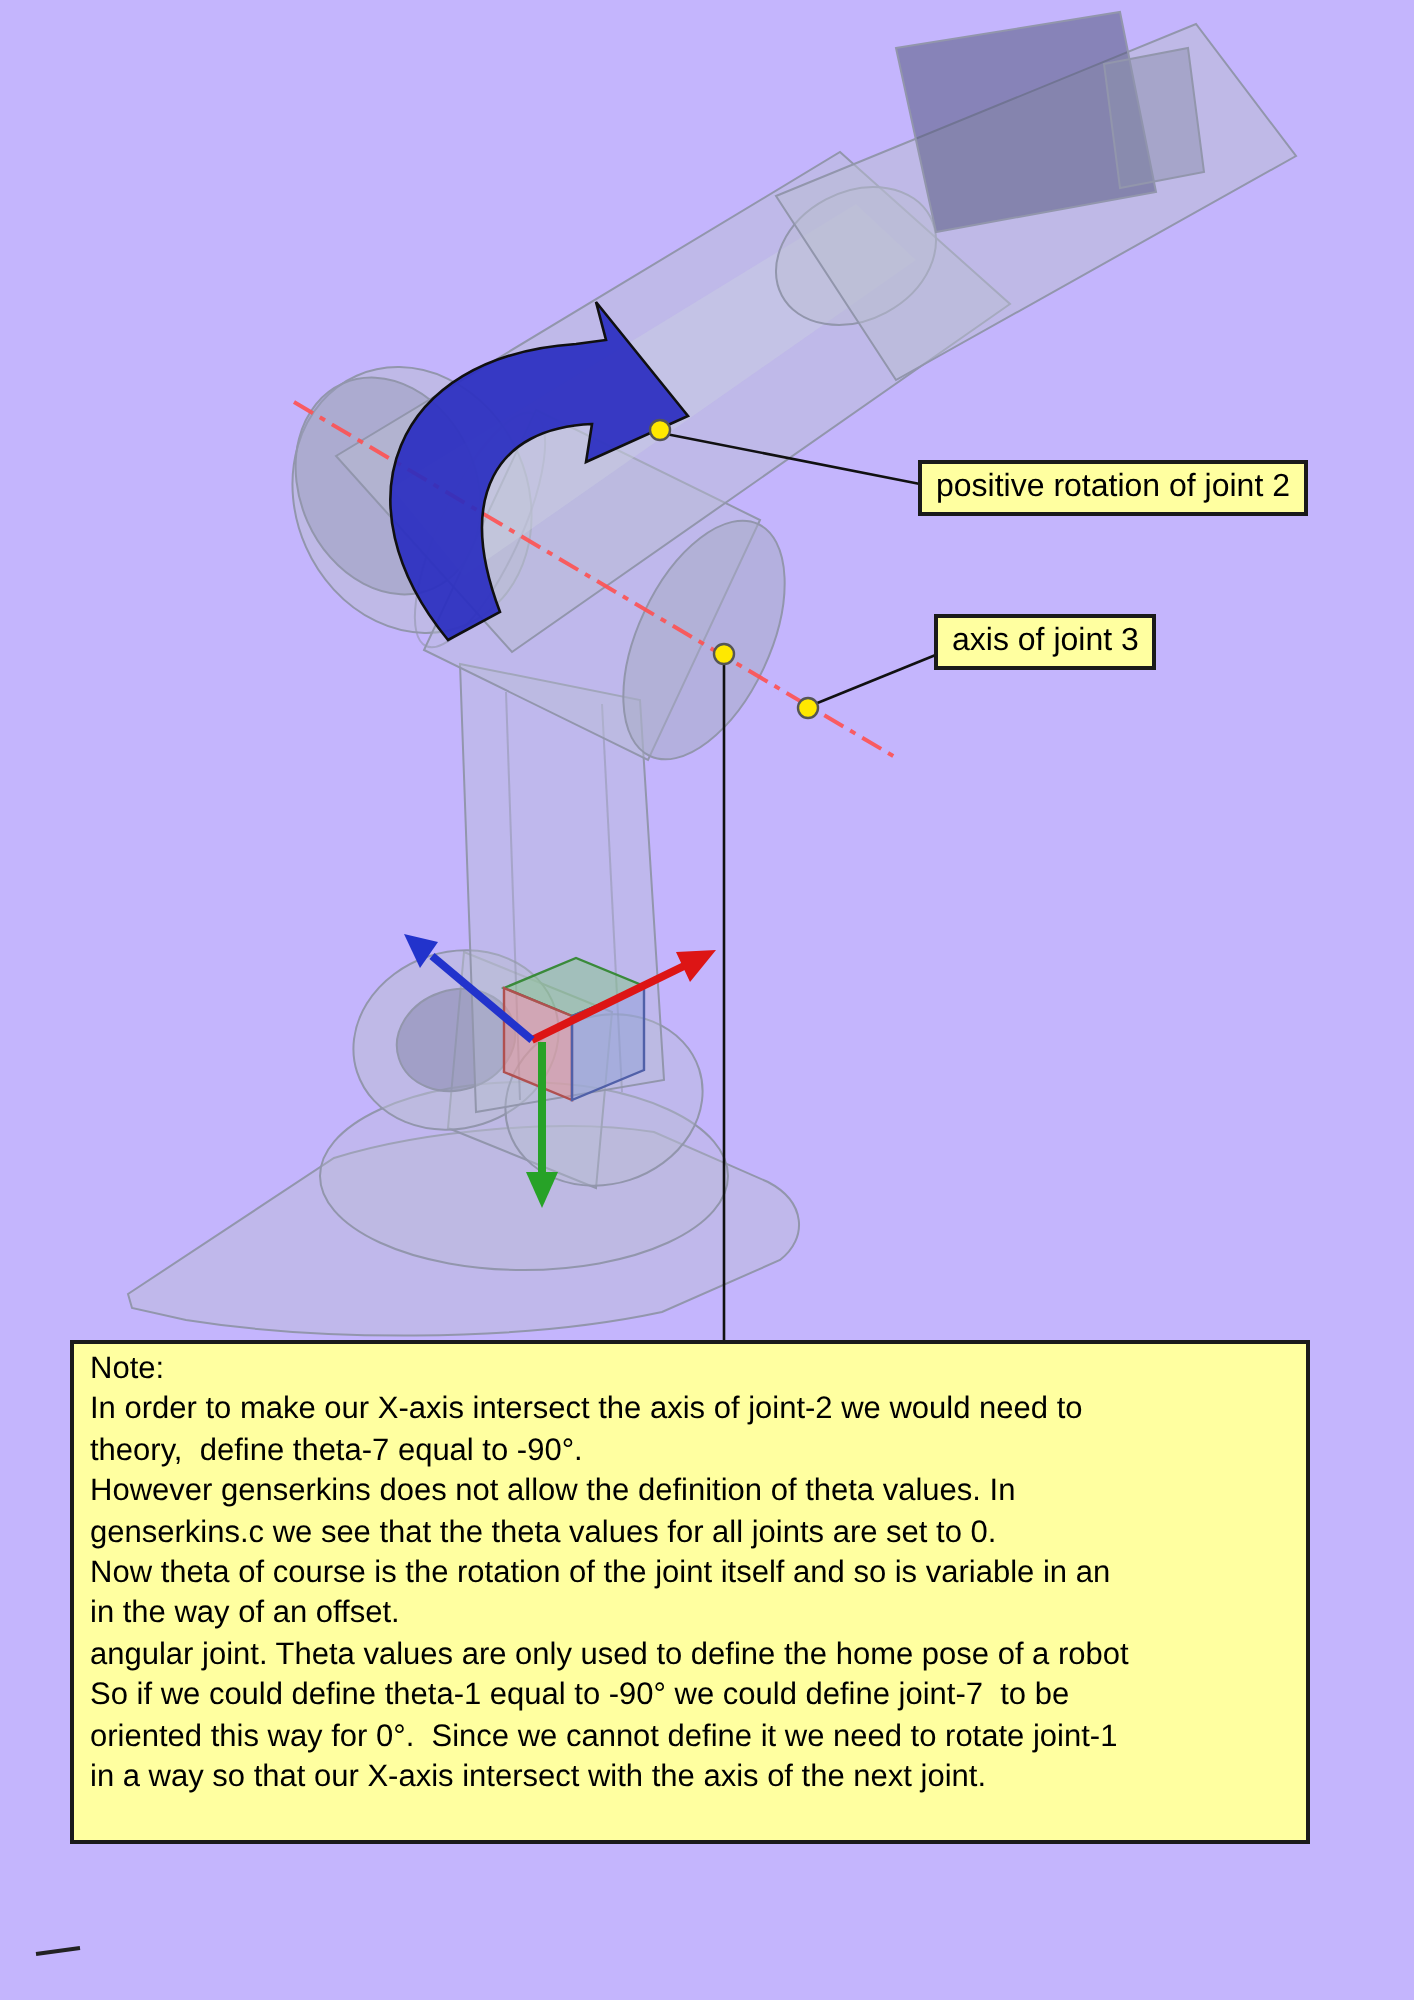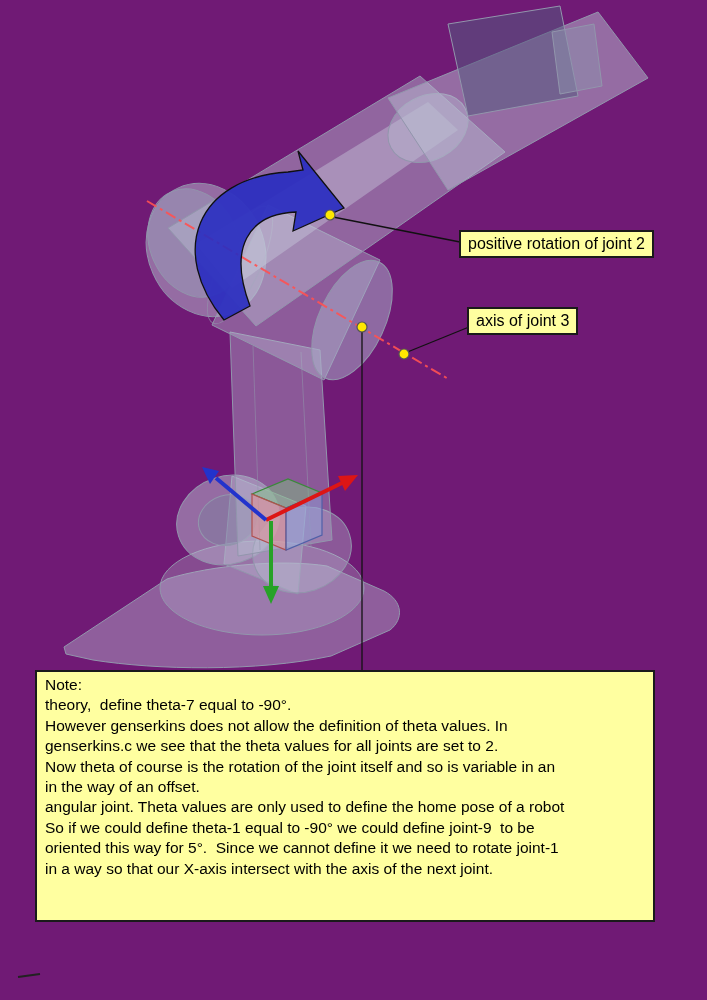--- a/index.html
+++ b/index.html
@@ -1,18 +1,18 @@
 <!DOCTYPE html>
 <html><head>
 <meta charset="utf-8">
 <style>
   * { margin:0; padding:0; box-sizing:border-box; }
   html,body { background:#ffffff; }
   body { font-family:"Liberation Sans", sans-serif; color:#000; }
-  .stage { position:relative; width:707px; height:1000px; background:#701a75; overflow:hidden; }
+  .stage { position:relative; width:707px; height:1000px; background:#c4b5fd; overflow:hidden; }
   .stage > svg { position:absolute; left:0; top:0; }
   .callout {
     position:absolute;
     background:#ffffa0;
     border:2px solid #1a1a1a;
     font-size:16px;
     line-height:19px;
     padding:2px 7px 3px 7px;
     white-space:nowrap;
   }
@@ -101,24 +101,25 @@
 
   <div class="callout callout-1">
     <span>positive rotation of joint 2</span>
   </div>
   <div class="callout callout-2">
     <span>axis of joint 3</span>
   </div>
 
   <div class="note-box">
     <div class="note-line">Note:</div>
+    <div class="note-line">In order to make our X-axis intersect the axis of joint-2 we would need to</div>
     <div class="note-line">theory,  define theta-7 equal to -90°.</div>
     <div class="note-line">However genserkins does not allow the definition of theta values. In</div>
-    <div class="note-line">genserkins.c we see that the theta values for all joints are set to 2.</div>
+    <div class="note-line">genserkins.c we see that the theta values for all joints are set to 0.</div>
     <div class="note-line">Now theta of course is the rotation of the joint itself and so is variable in an</div>
     <div class="note-line">in the way of an offset.</div>
     <div class="note-line">angular joint. Theta values are only used to define the home pose of a robot</div>
-    <div class="note-line">So if we could define theta-1 equal to -90° we could define joint-9  to be</div>
-    <div class="note-line">oriented this way for 5°.  Since we cannot define it we need to rotate joint-1</div>
+    <div class="note-line">So if we could define theta-1 equal to -90° we could define joint-7  to be</div>
+    <div class="note-line">oriented this way for 0°.  Since we cannot define it we need to rotate joint-1</div>
     <div class="note-line">in a way so that our X-axis intersect with the axis of the next joint.</div>
   </div>
 
 </div>
 
 </body></html>

